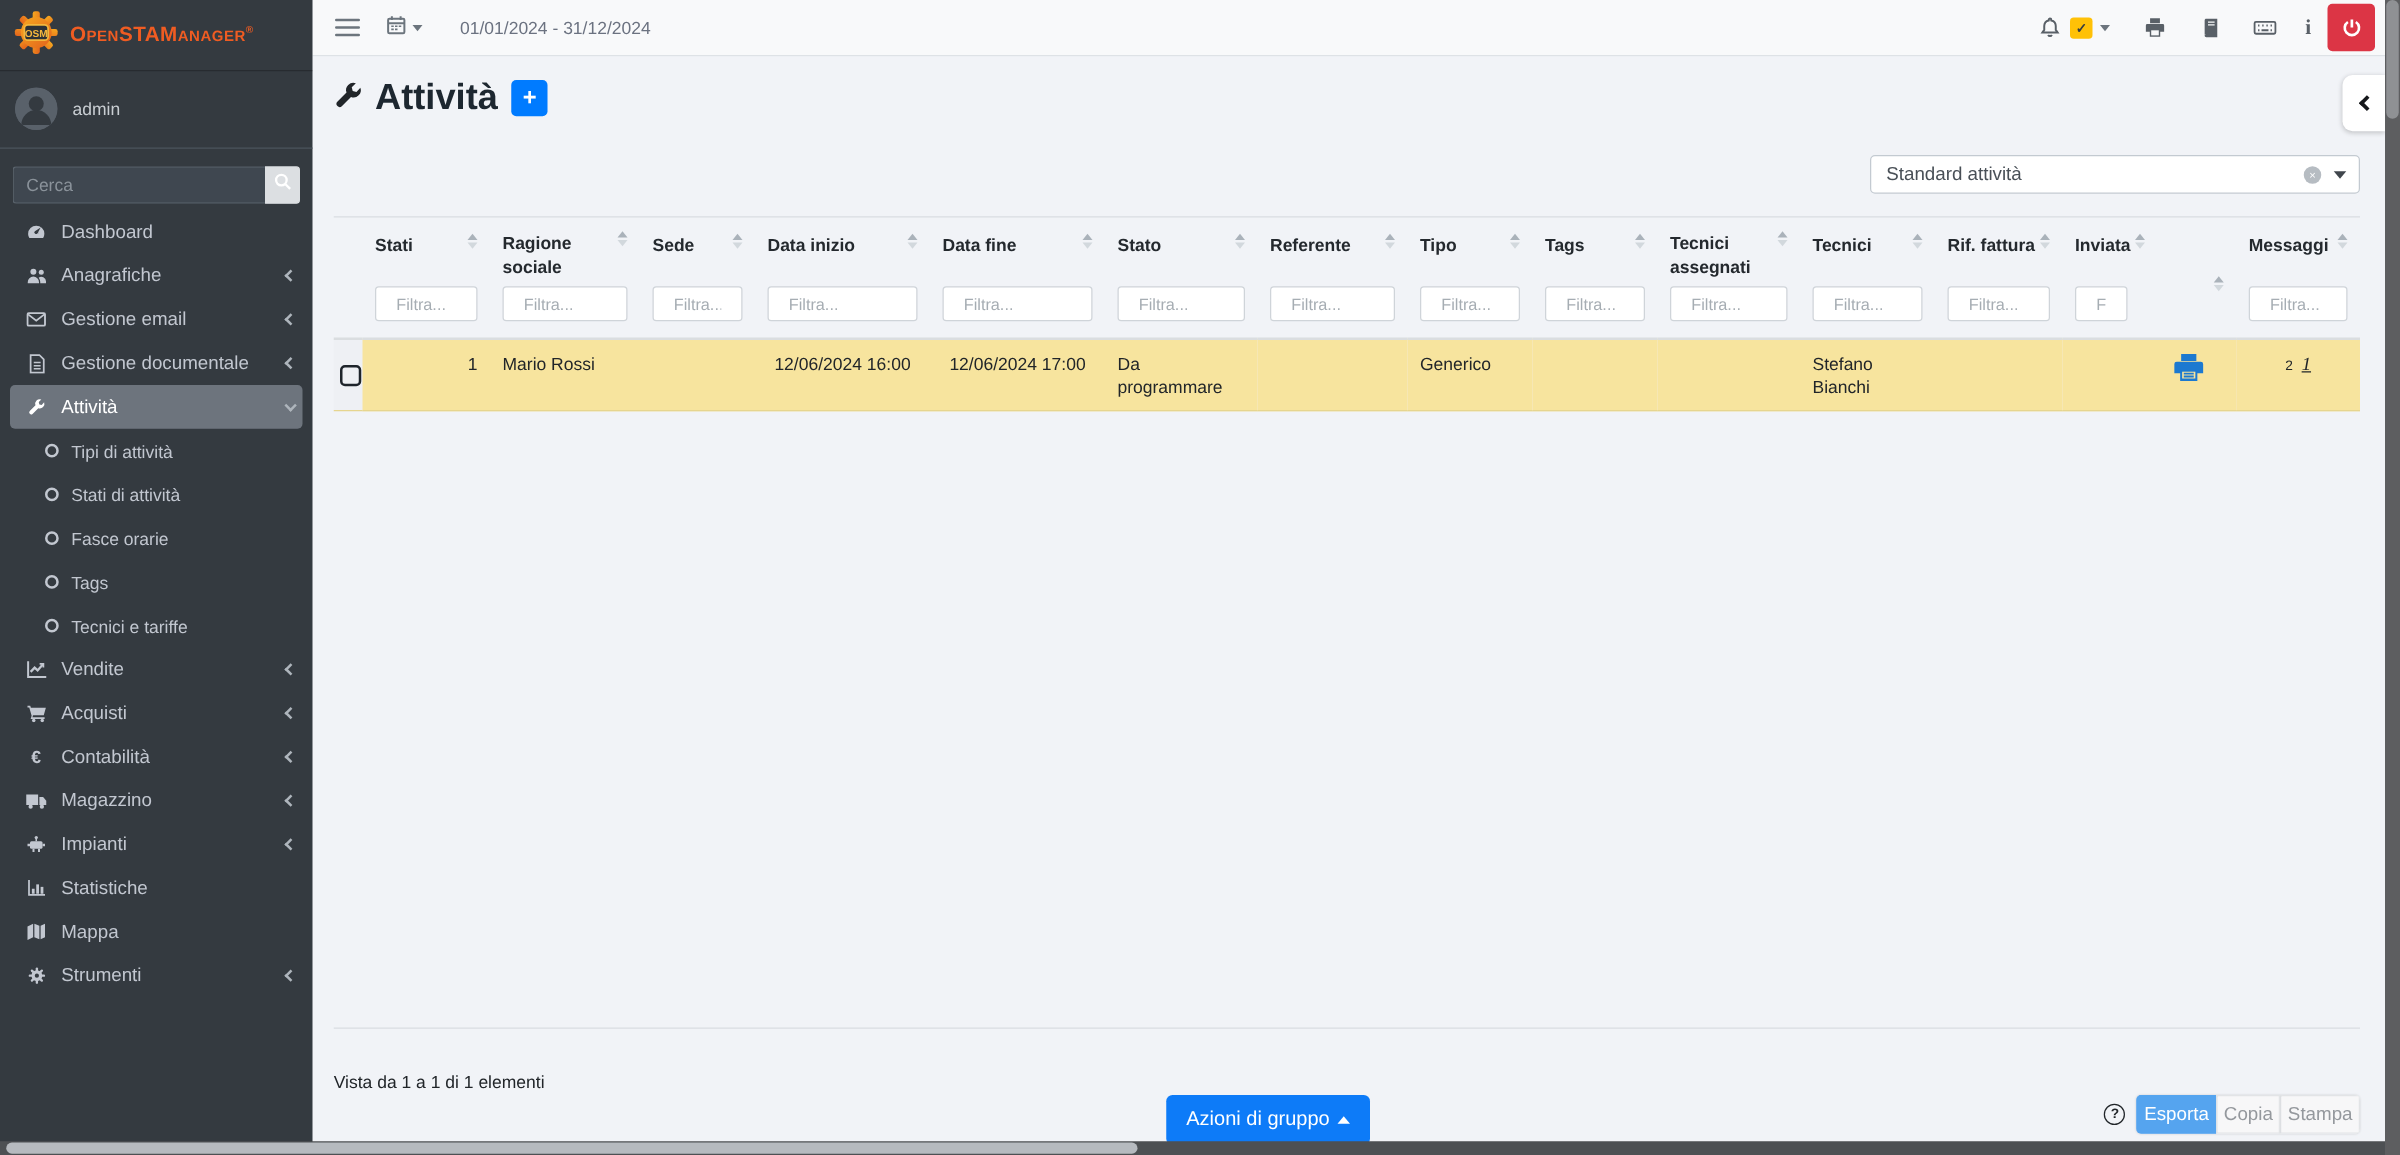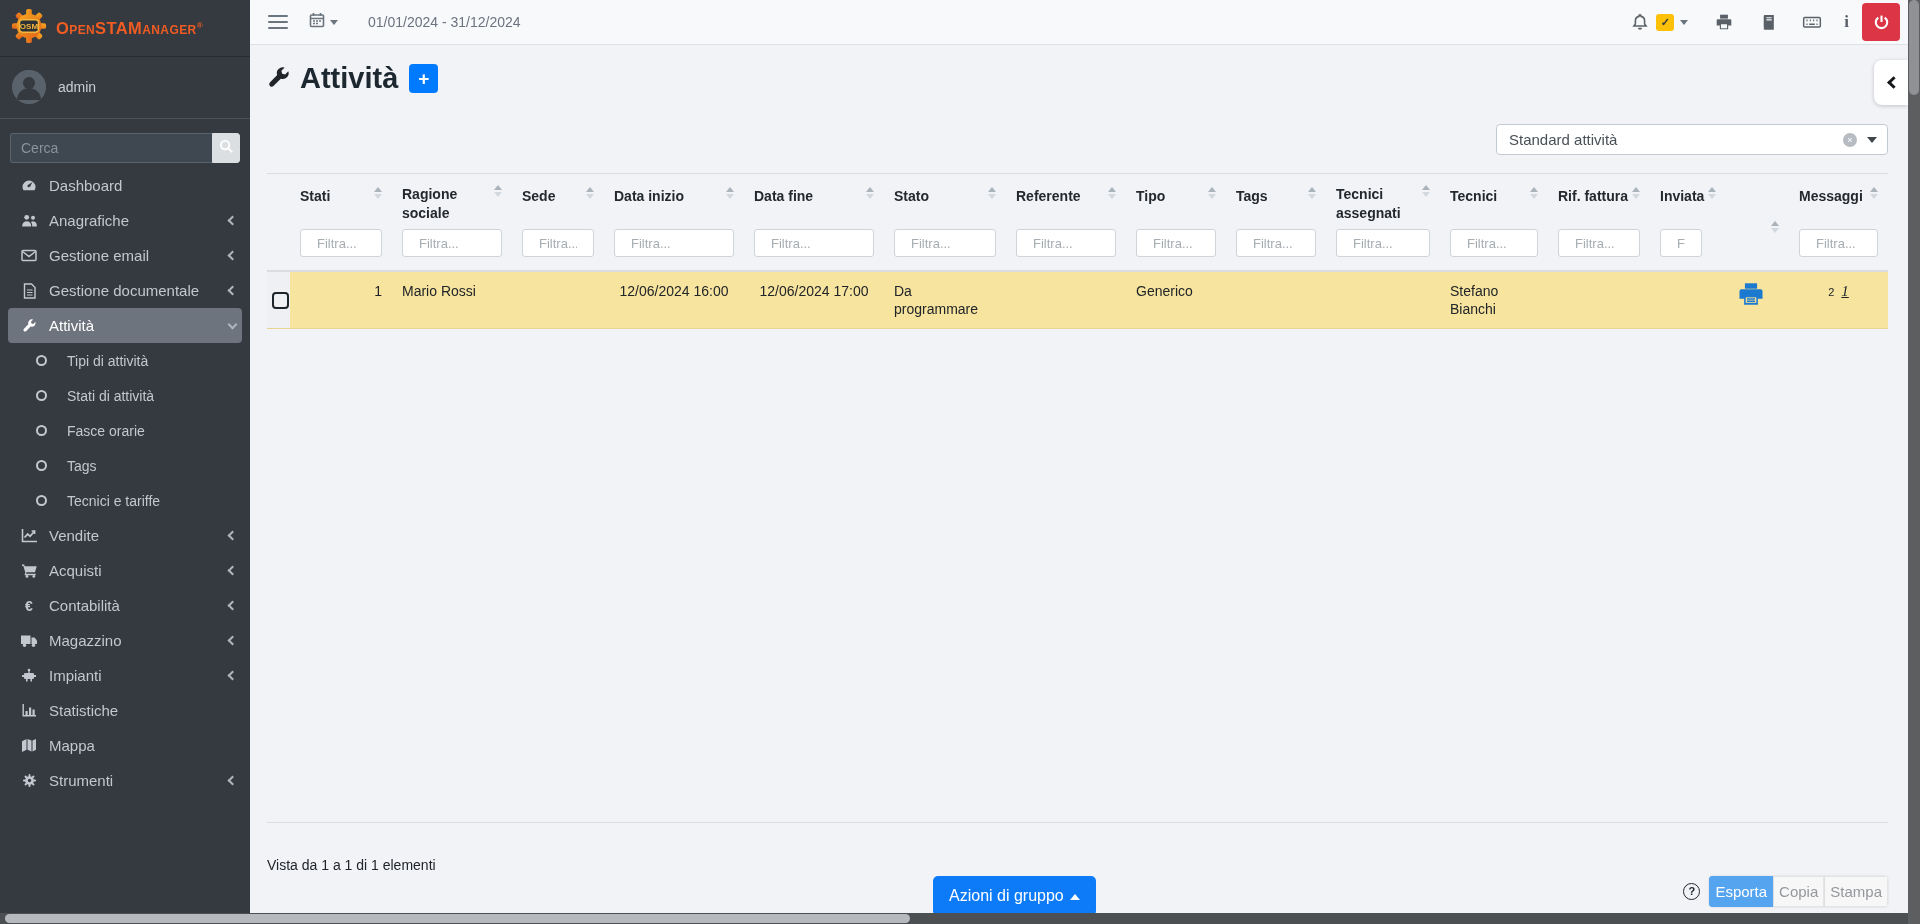--- a/index.html
+++ b/index.html
@@ -19,21 +19,21 @@
   .search-btn { width:37px; background:#dcdfe2; border:1px solid #dcdfe2; border-radius:0 3px 3px 0; display:flex; align-items:center; justify-content:center; cursor:pointer; }
   .nav-list { list-style:none; margin-top:5px; }
   .nav-link { display:flex; align-items:center; height:35px; padding:0 14px 0 20px; color:#c2c7d0; font-size:15px; cursor:pointer; position:relative; }
   .nav-link .ico { width:18px; display:flex; justify-content:center; margin-right:11px; color:#c2c7d0; }
   .nav-link.active { background:#6d747d; color:#fff; margin:0 8px; padding:0 6px 0 12px; border-radius:4px; }
   .nav-link.active .ico { color:#fff; }
   .chev { width:7px; height:7px; border-style:solid; border-color:#aeb5bc; border-width:2px 0 0 2px; margin-left:auto; }
   .chev-left { transform:rotate(-45deg); }
   .chev-down { transform:rotate(225deg); margin-top:-3px; }
   .sub-list { list-style:none; }
-  .sub-link { display:flex; align-items:center; height:35px; padding-left:36px; color:#c2c7d0; font-size:14px; cursor:pointer;gap:10px; }
+  .sub-link { display:flex; align-items:center; height:35px; padding-left:36px; color:#c2c7d0; font-size:14px; cursor:pointer; }
   .sub-link .circ { width:11px; height:11px; border:2px solid #c2c7d0; border-radius:50%; margin-right:10px; flex:none; }
 
   
   .navbar { position:absolute; left:250px; top:0; width:1658px; height:45px; background:#f8f9fa; border-bottom:1px solid #dee2e6; display:flex; align-items:center; z-index:4; }
   .nav-left { display:flex; align-items:center; }
   .hamburger { margin-left:18px; width:20px; cursor:pointer; }
   .hamburger div { height:2px; background:#6c757d; margin:4px 0; border-radius:1px; }
   .cal-group { display:flex; align-items:center; margin-left:21px; color:#6c757d; cursor:pointer; }
   .caret-down { width:0; height:0; border-left:4px solid transparent; border-right:4px solid transparent; border-top:5px solid #6c757d; margin-left:5px; }
   .date-range { margin-left:30px; color:#6b7280; font-size:14px; }

